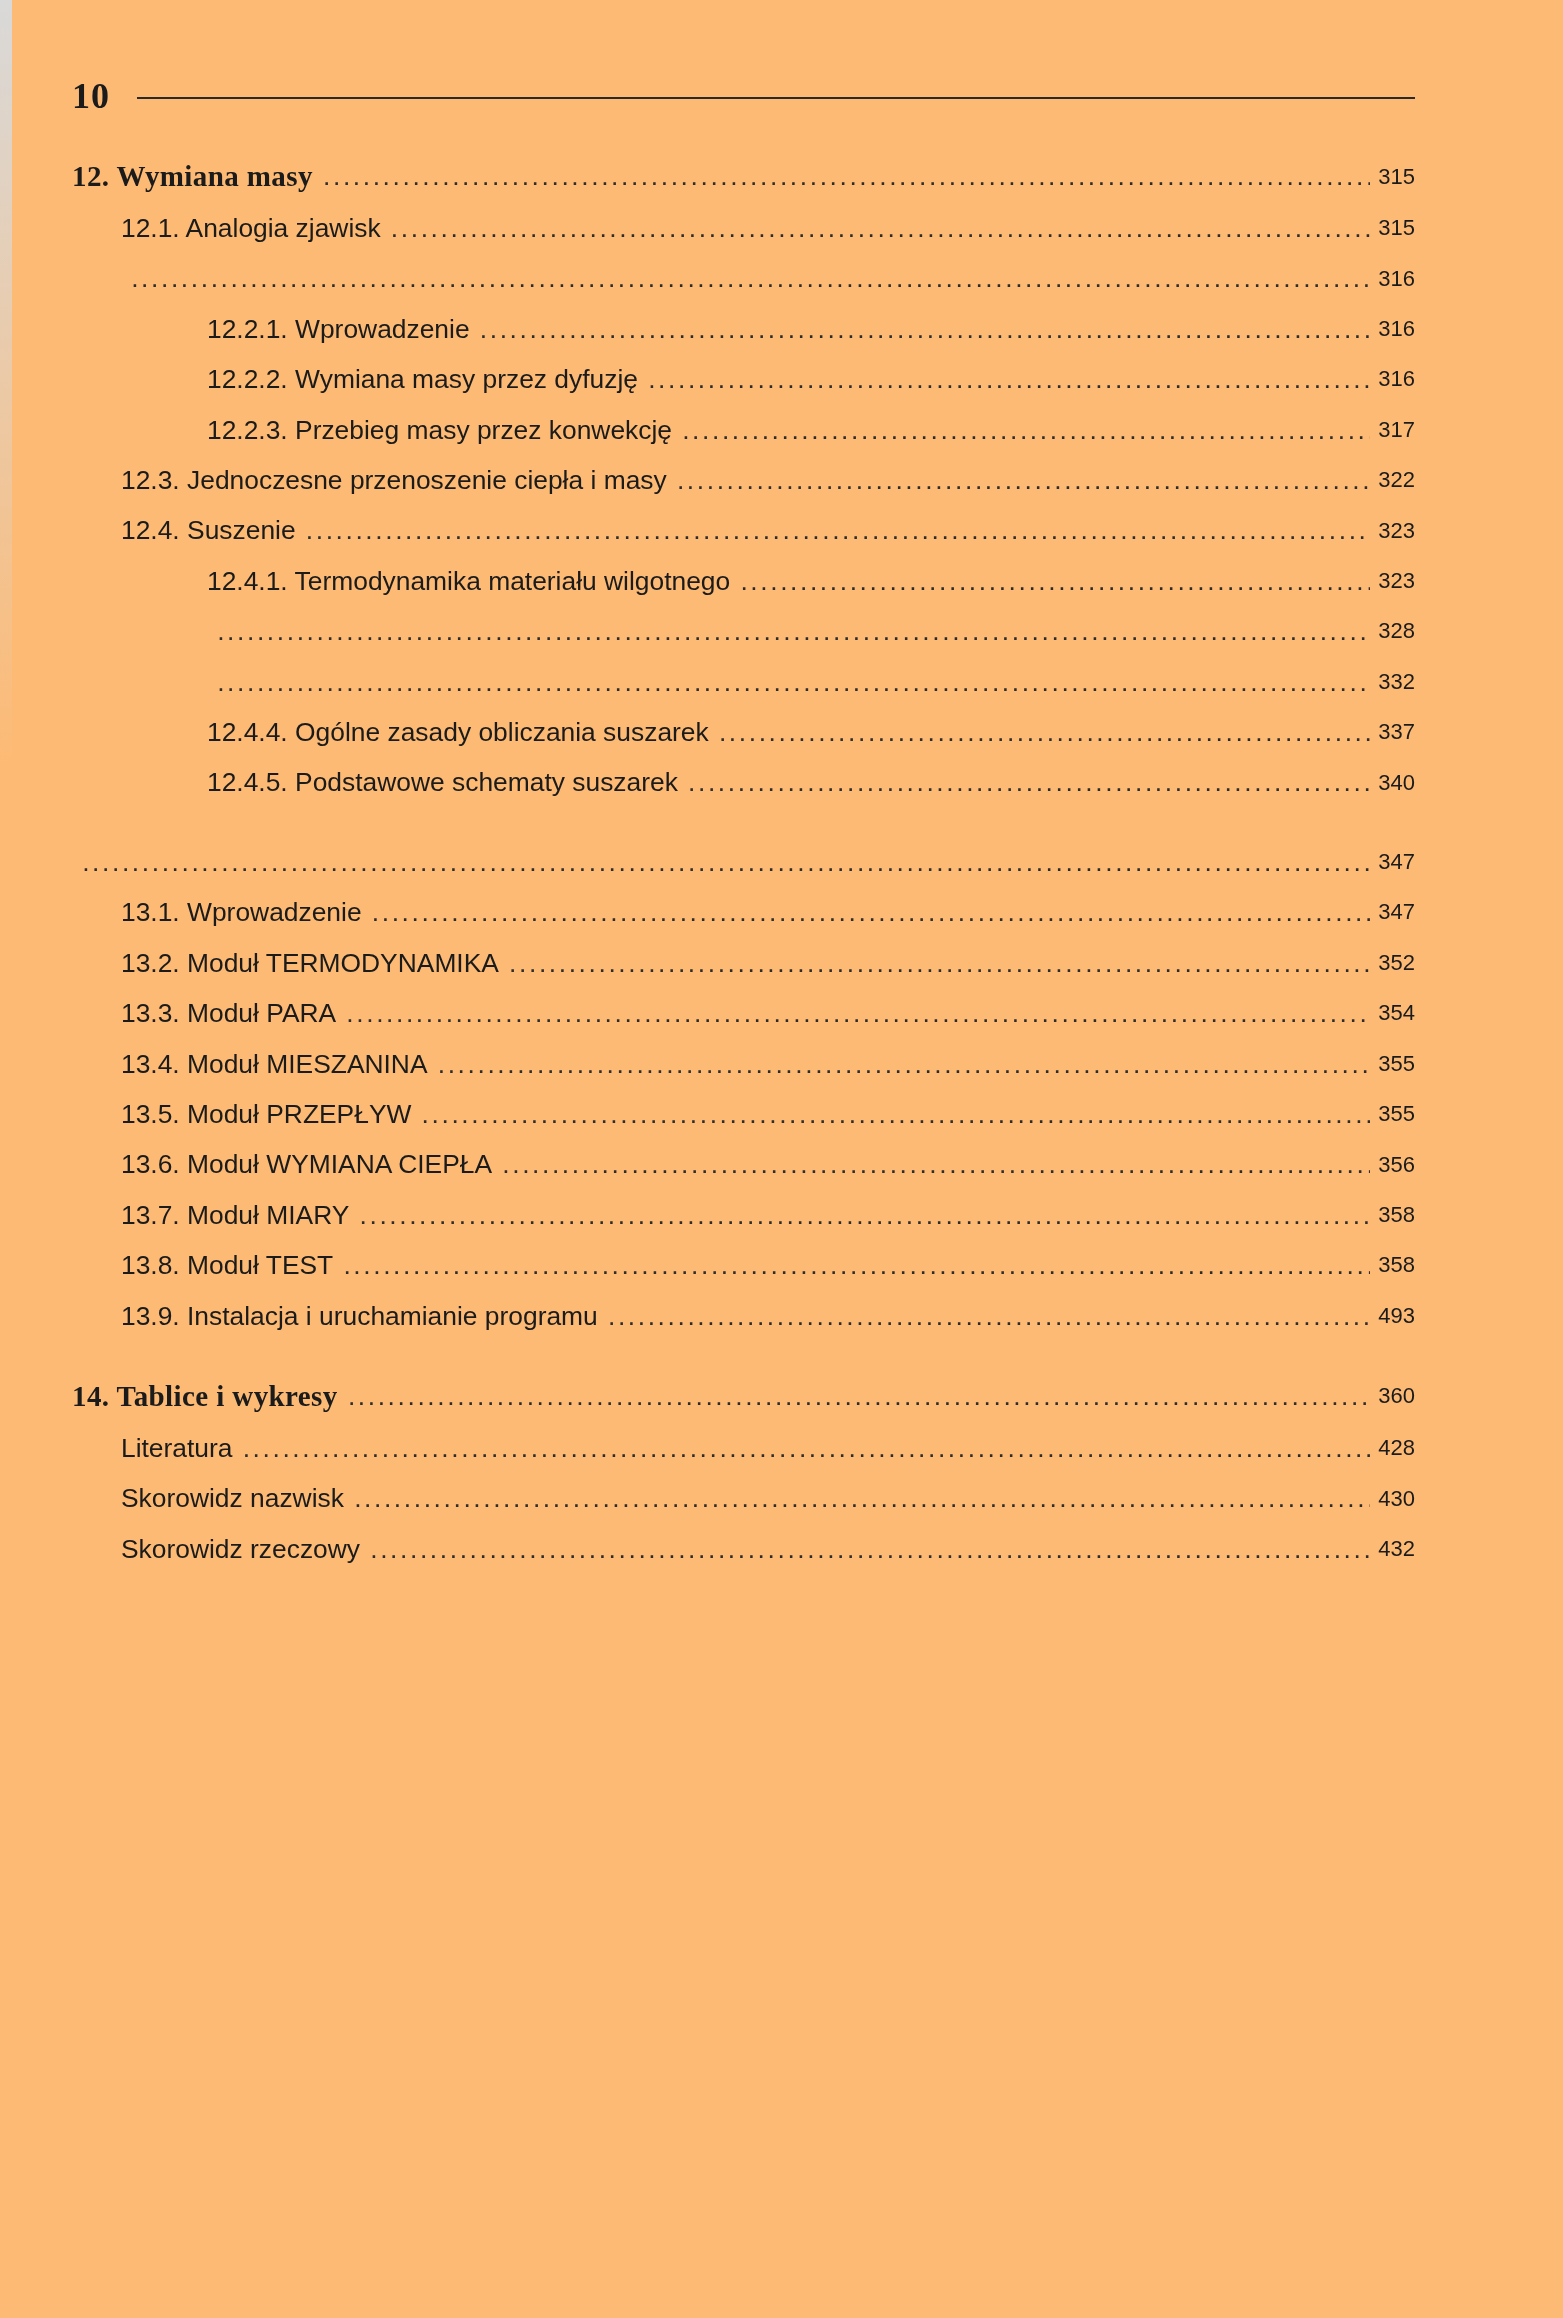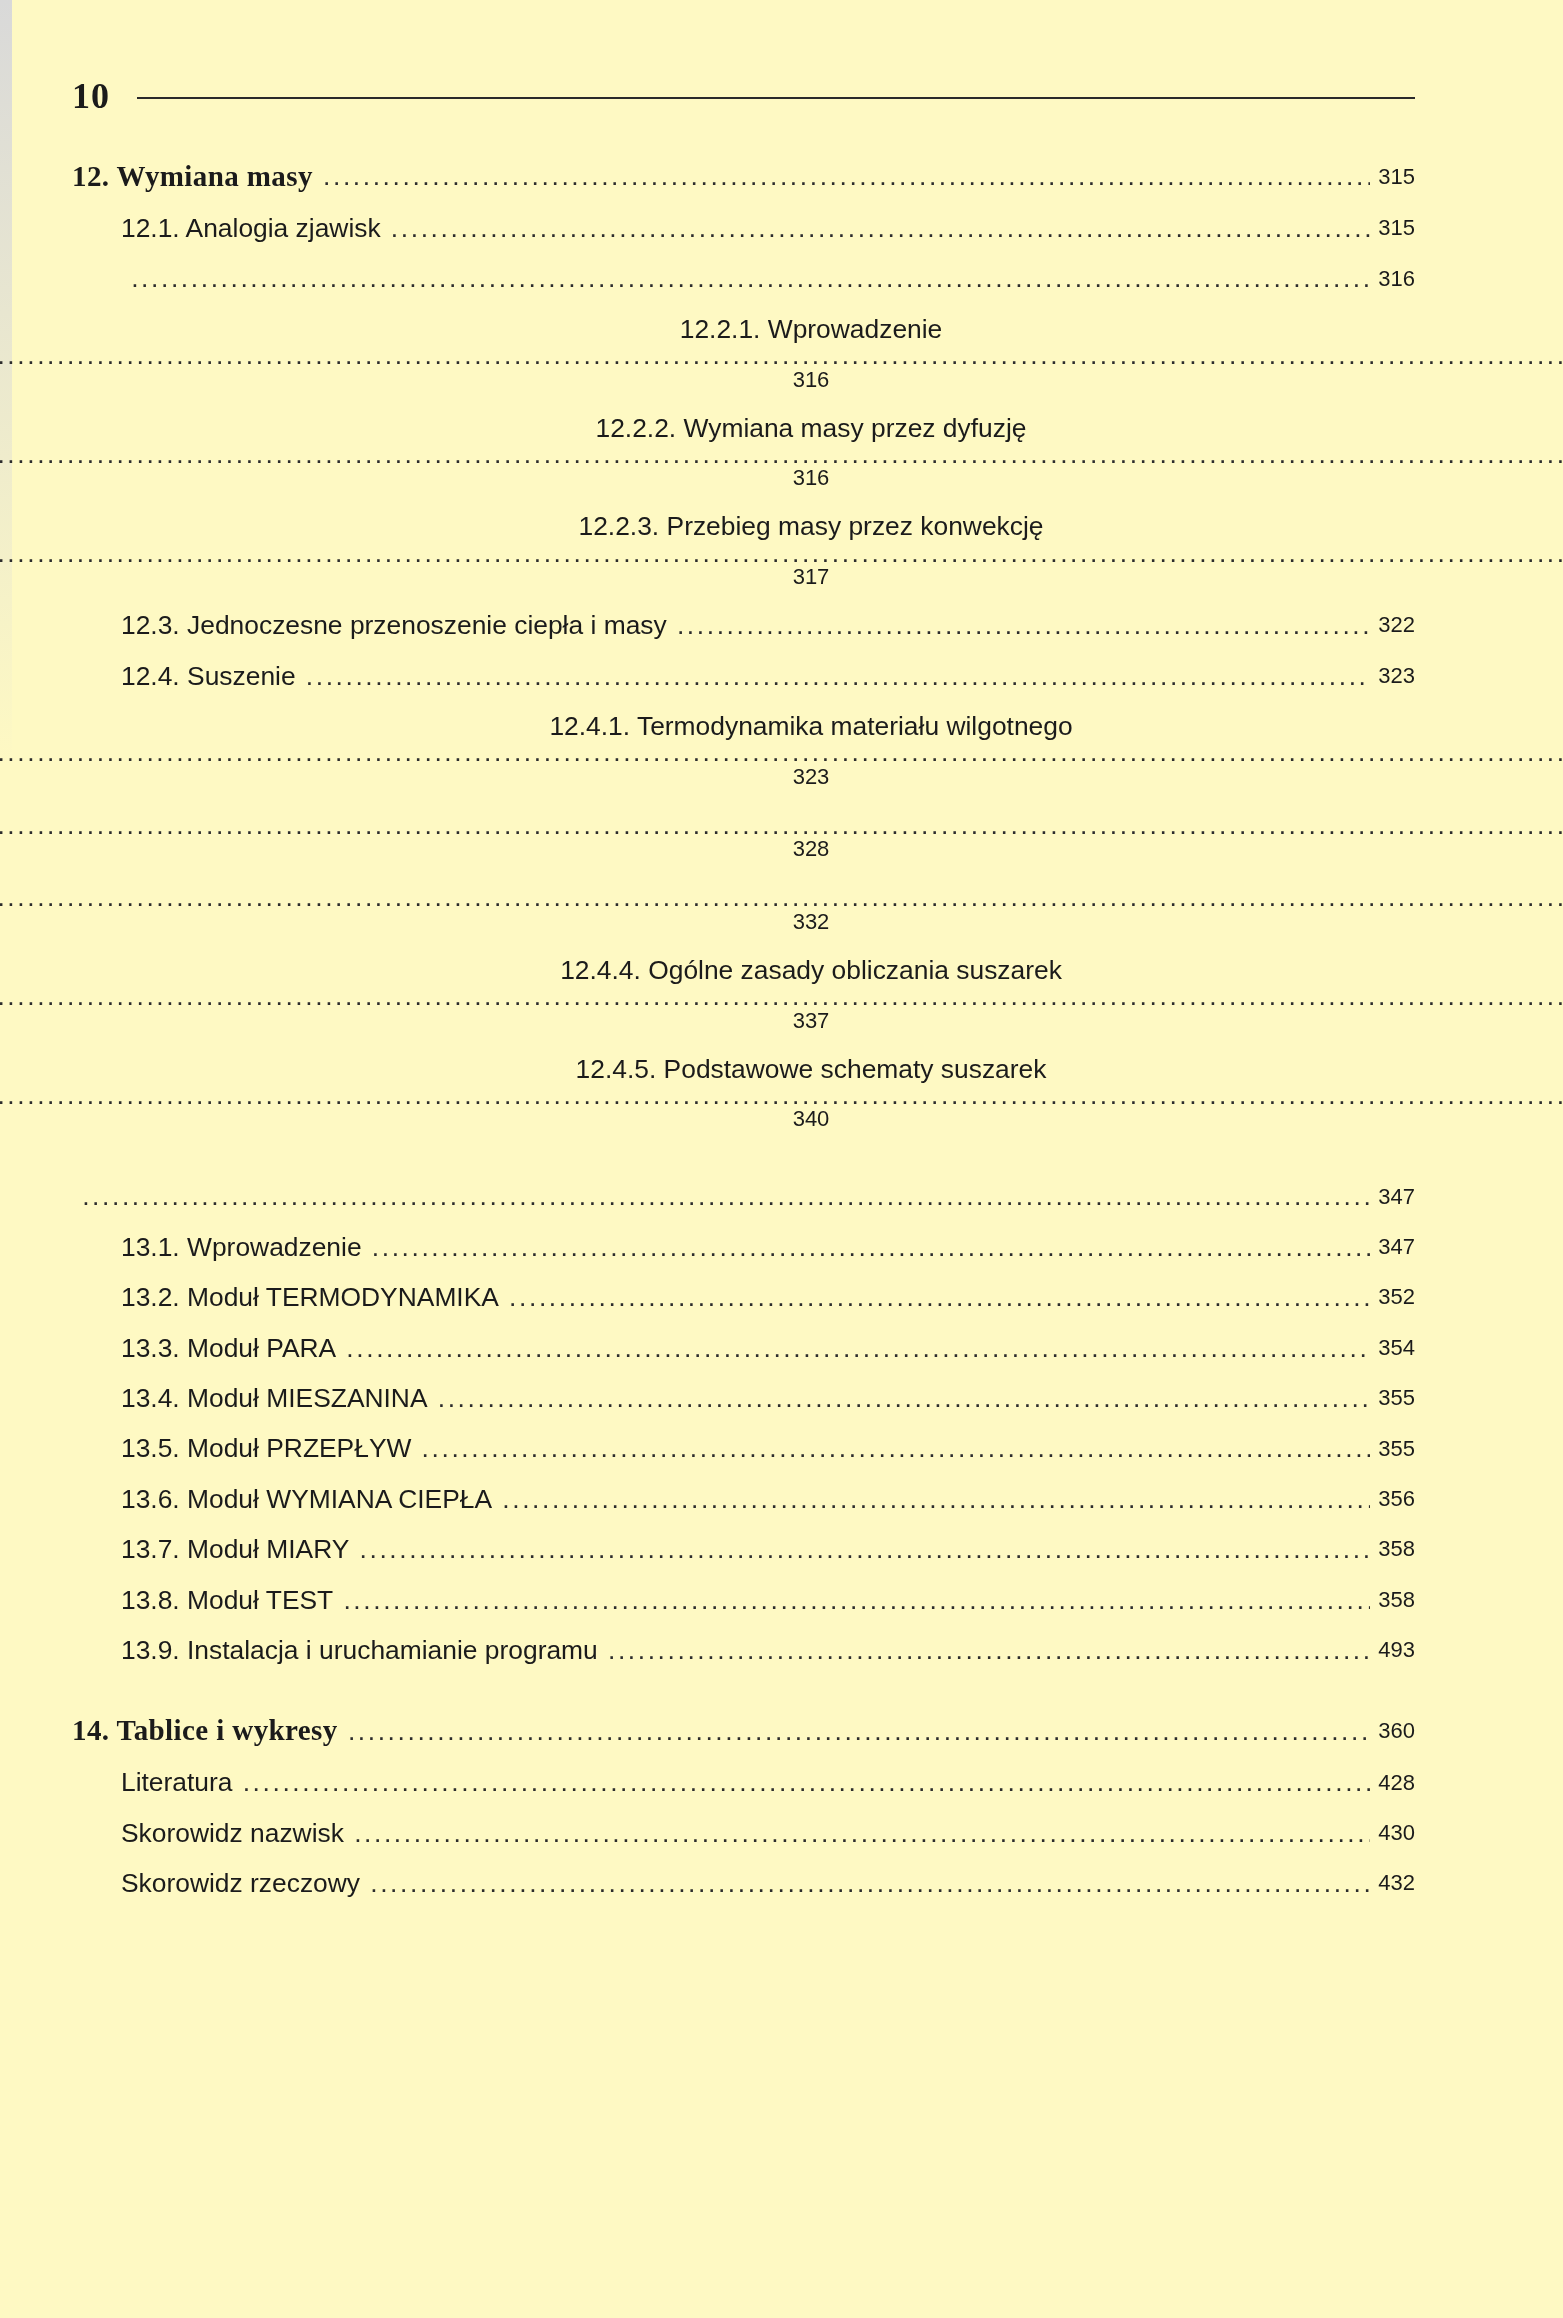--- a/index.html
+++ b/index.html
@@ -5,21 +5,21 @@
   html, body {
     margin: 0;
     padding: 0;
     background: #e9e9e9;
   }
   .page {
     position: relative;
     width: 1564px;
     height: 2319px;
     margin: 0 auto;
-    background: #fef9c3;
+    background: #fdba74;
     font-family: "Liberation Sans", sans-serif;
     color: #1b1b1b;
     overflow: hidden;
     box-sizing: border-box;
   }
   
   .scan-edge {
     position: absolute;
     left: 0; top: 0;
     width: 12px; height: 767px;
@@ -55,21 +55,21 @@
   }
   .toc-row {
     display: flex;
     align-items: center;
     font-size: 26.4px;
     line-height: 1;
     padding: 12px 0;
   }
   .toc-row.level-0 { padding-left: 0; }
   .toc-row.level-1 { padding-left: 49px; }
-  .toc-row.level-2 { padding-left: 135px; flex-direction: column; }
+  .toc-row.level-2 { padding-left: 135px; }
   .toc-row.gap-before { margin-top: 29px; }
   .toc-row.chapter .toc-label {
     font-family: "Liberation Serif", serif;
     font-weight: bold;
     font-size: 29px;
     letter-spacing: 0.4px;
   }
   .toc-label {
     white-space: nowrap;
   }

